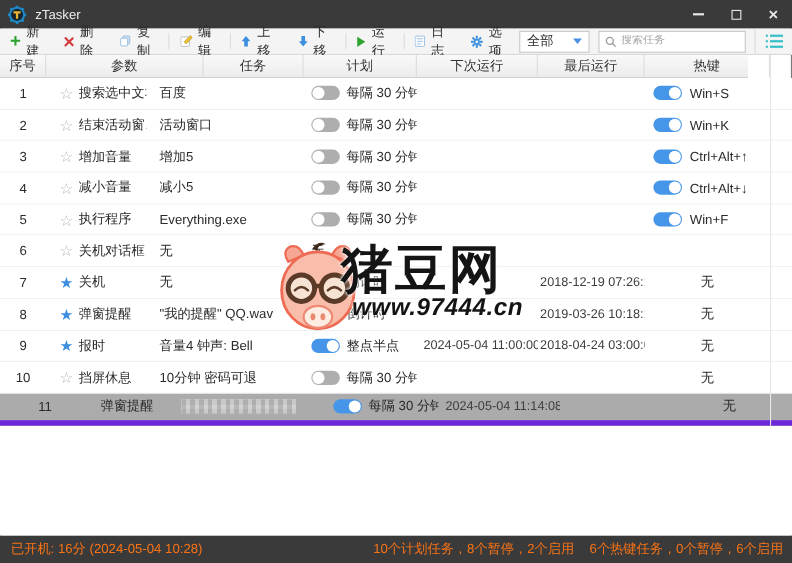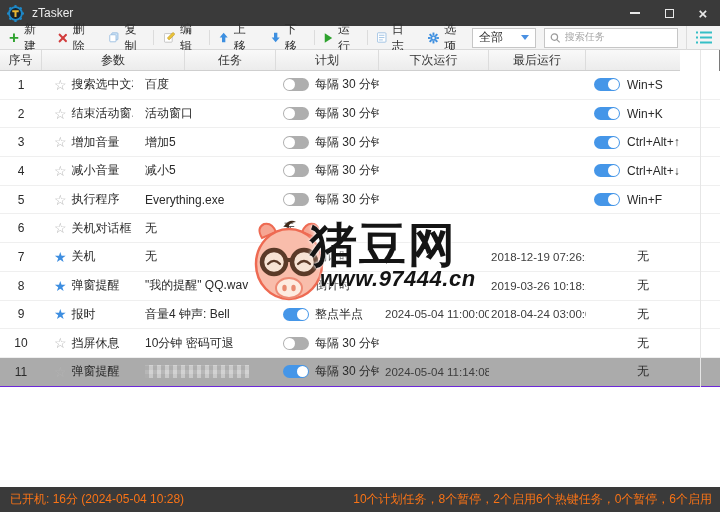--- a/index.html
+++ b/index.html
@@ -30,21 +30,21 @@
   .search-box input::placeholder { color:#a5a5a5; }
   .list-btn { width:34px; height:24px; display:flex; align-items:center; justify-content:center; border-left:1px solid #dcdcdc; margin-left:8px; }
 
   
   .table-header { position:absolute; left:0; top:50px; width:680px; height:21px; background:linear-gradient(#f9f9f9,#ececec); border-bottom:1px solid #cfcfcf; display:flex; font-size:12px; color:#333; }
   .th { display:flex; align-items:center; justify-content:center; border-right:1px solid #dcdcdc; height:100%; flex:none; }
   .th:last-child { border-right:none; flex:1; }
   .table-body { position:absolute; left:0; top:71px; width:720px; height:416px; background:#fff; }
   .vline { position:absolute; left:700px; top:50px; width:1px; height:337px; background:#e6e6e6; }
   .row { display:flex; align-items:center; height:28.7px; border-bottom:1px solid #efefef; font-size:12px; color:#2a2a2a; background:#fff; }
-  .row.selected { background:#ababab; border-bottom:1px solid #6d28d9; }
+  .row.selected { background:#ababab; border-bottom:5px solid #6d28d9;justify-content:flex-end; }
   .cell { flex:none; display:flex; align-items:center; height:100%; overflow:hidden; white-space:nowrap; }
   .c-no   { width:42px;  justify-content:center; }
   .c-task { width:91px;  padding-left:12px; gap:5px; }
   .c-par  { width:143px; padding-left:12px; }
   .c-sch  { width:103px; padding-left:7px; gap:6px; }
   .c-next { width:110px; padding-left:6px; font-size:11.5px; color:#3d3d3d; }
   .c-last { width:97px;  padding-left:2px; font-size:11.5px; color:#3d3d3d; }
   .c-hot  { width:114px; padding-left:8px; gap:7px; }
   .c-hot.center { justify-content:center; padding-left:0; }
   .star { font-size:14px; line-height:1; flex:none; }
@@ -62,21 +62,21 @@
       repeating-linear-gradient(0deg, #c6c6c6 0 4px, #d8d8d8 4px 8px); }
 
   
   .watermark { position:absolute; left:254px; top:216px; width:300px; height:90px; pointer-events:none; z-index:5; }
   .wm-pig { position:absolute; left:0; top:4px; }
   .wm-name { position:absolute; left:56px; top:-2px; font-size:47px; font-weight:900; color:#141414; letter-spacing:2px; text-shadow:0 0 2px #fff,0 0 4px #fff; font-family:"DejaVu Sans",sans-serif; }
   .wm-url { position:absolute; left:66px; top:50px; font-size:22px; font-weight:800; font-style:italic; color:#141414; letter-spacing:0.5px; text-shadow:0 0 2px #fff,0 0 4px #fff; }
 
   
   .statusbar { position:absolute; left:0; top:487px; width:720px; height:25px; background:#3a3a3a; color:#f97316; font-size:12px; display:flex; align-items:center; padding:0 8px 0 10px; }
-  .status-right { margin-left:auto; display:flex; }
+  .status-right { margin-left:auto; display:flex; gap:14px; }
 </style>
 </head>
 <body>
 
 <div class="window">
 
   <div class="titlebar">
     <svg class="app-icon" viewBox="0 0 20 20">
       <circle cx="10" cy="10" r="8.6" fill="#1e88c7"></circle>
       <g fill="#1e88c7">
@@ -214,20 +214,21 @@
     </div>
   </div>
 
   <div class="table-header" id="table-header">
       <div class="th" style="width: 42px;">序号</div>
       <div class="th" style="width: 143px;">参数</div>
       <div class="th" style="width: 91px;">任务</div>
       <div class="th" style="width: 103px;">计划</div>
       <div class="th" style="width: 110px;">下次运行</div>
       <div class="th" style="width: 97px;">最后运行</div>
+      <div class="th" style="width: 114px;">热键</div>
       <div class="th"></div>
     </div>
 
   <div class="table-body" id="table-body">
       <div class="row">
         <div class="cell c-no">1</div>
         <div class="cell c-task">
           <span class="star off">☆</span>
           <span>搜索选中文本</span>
         </div>

